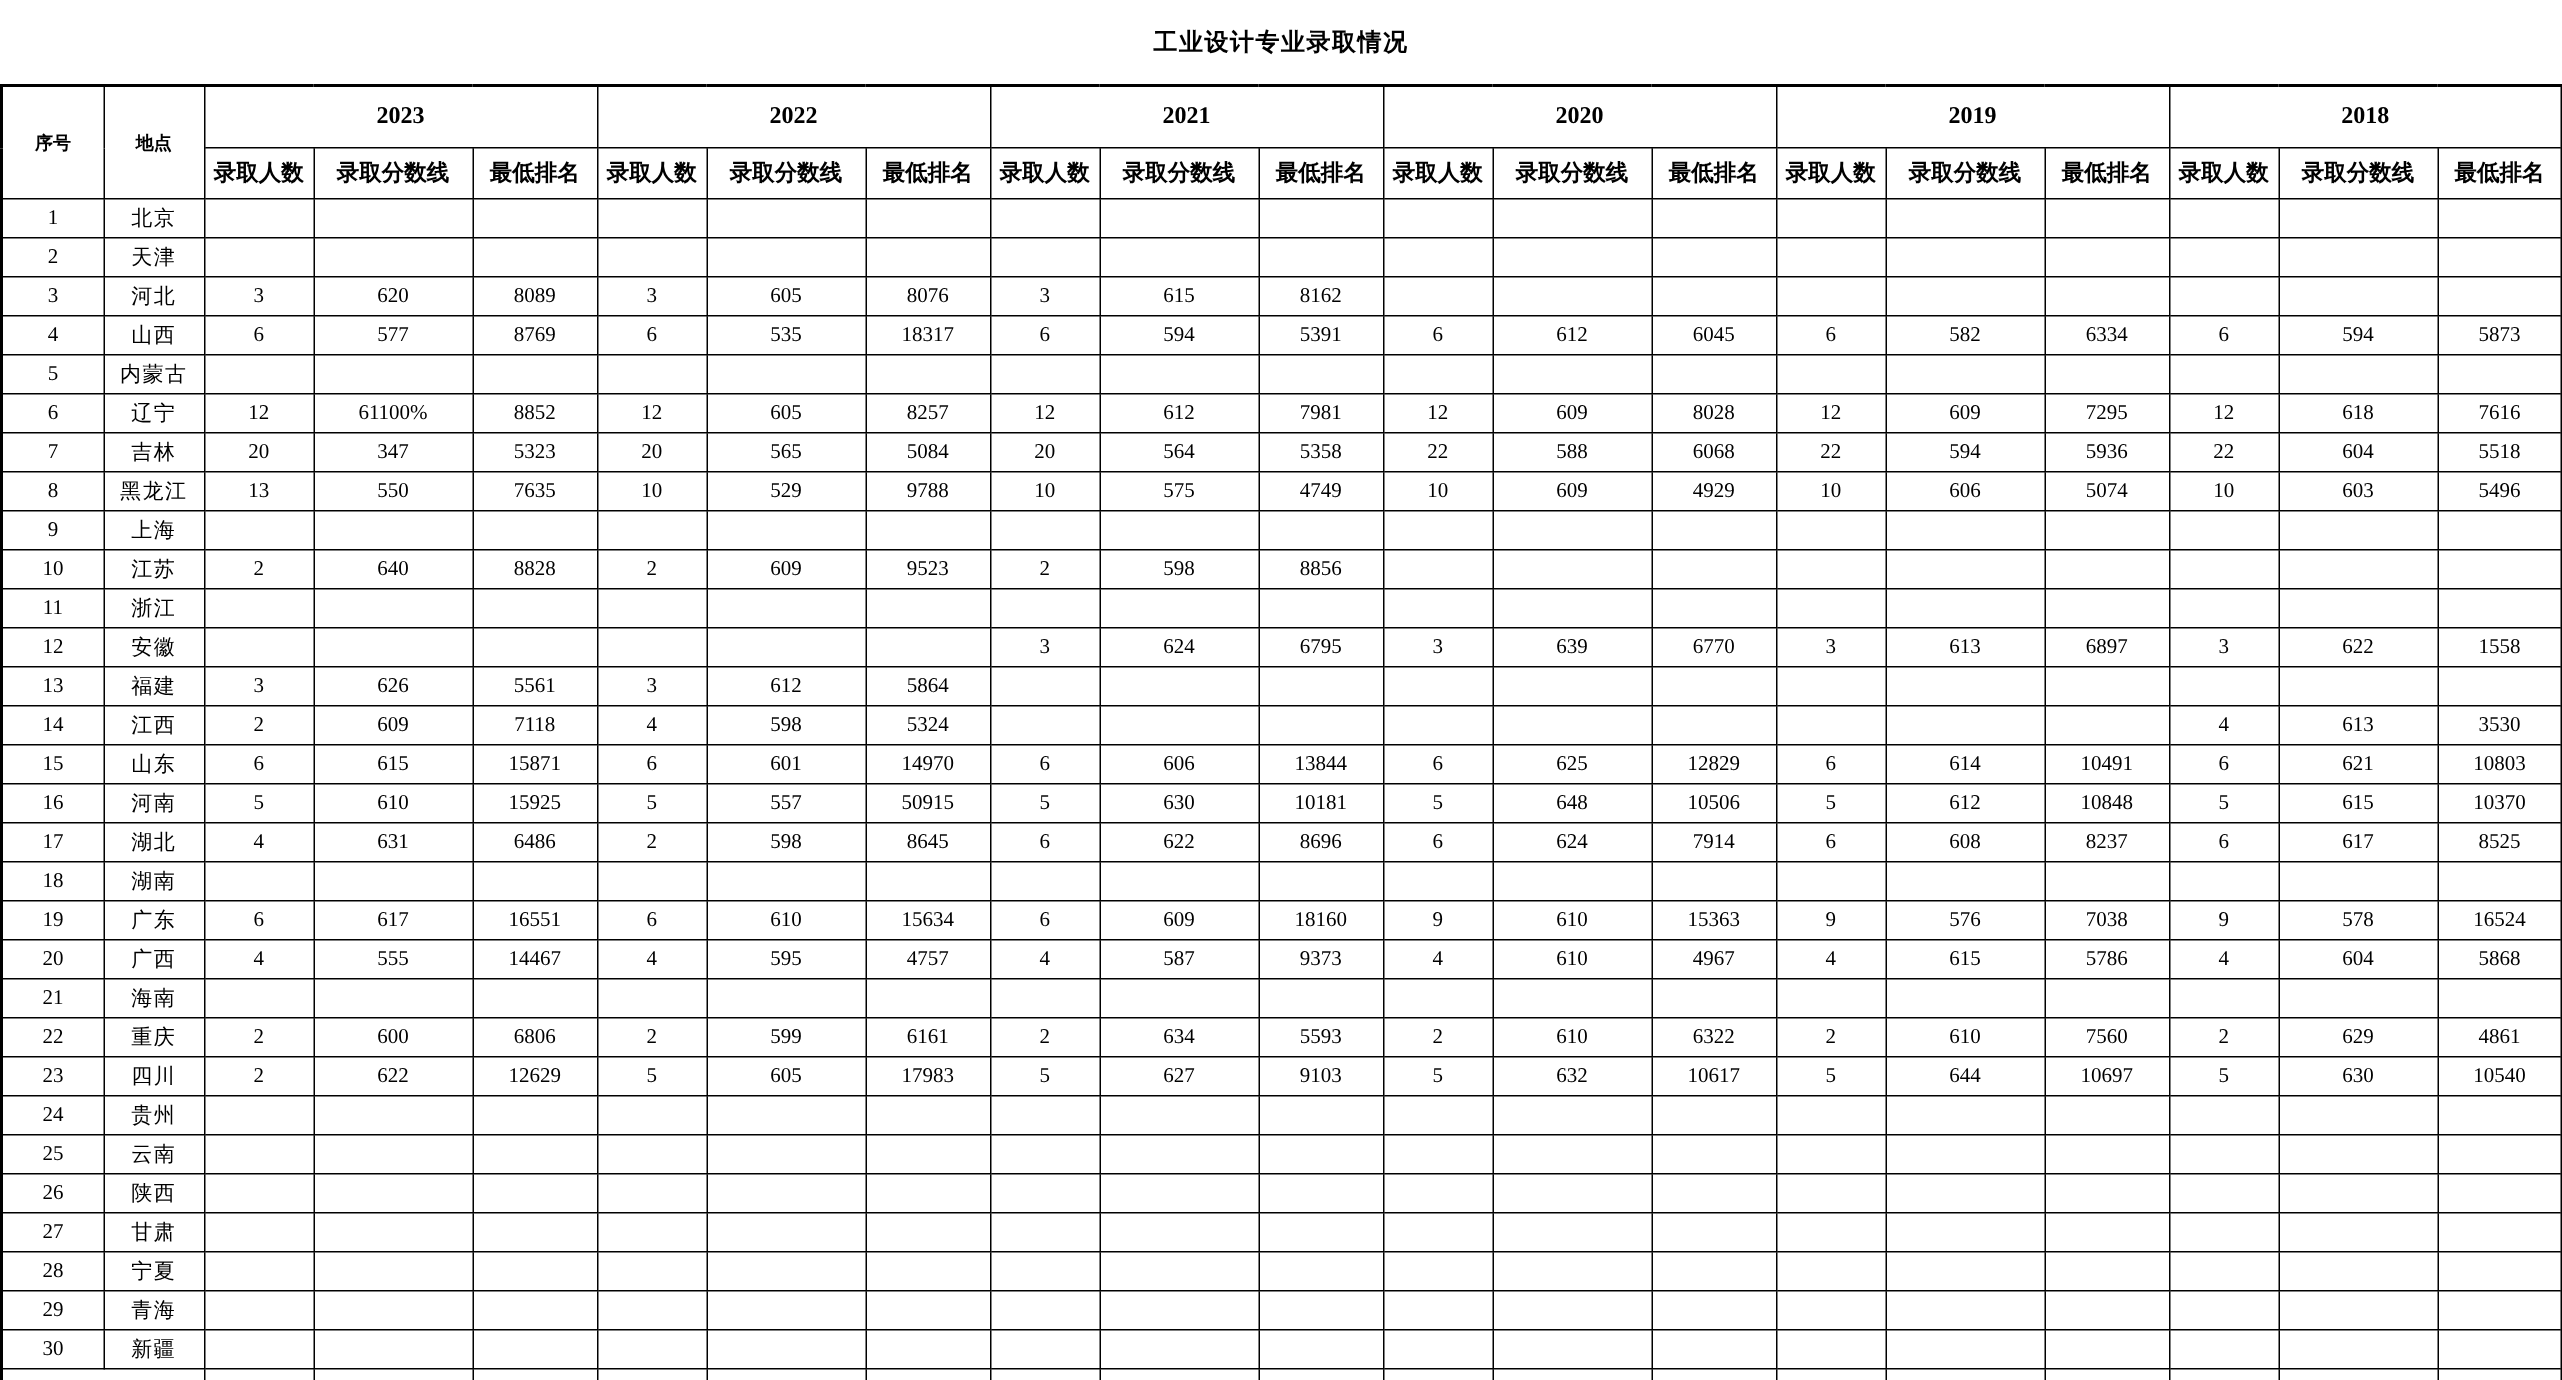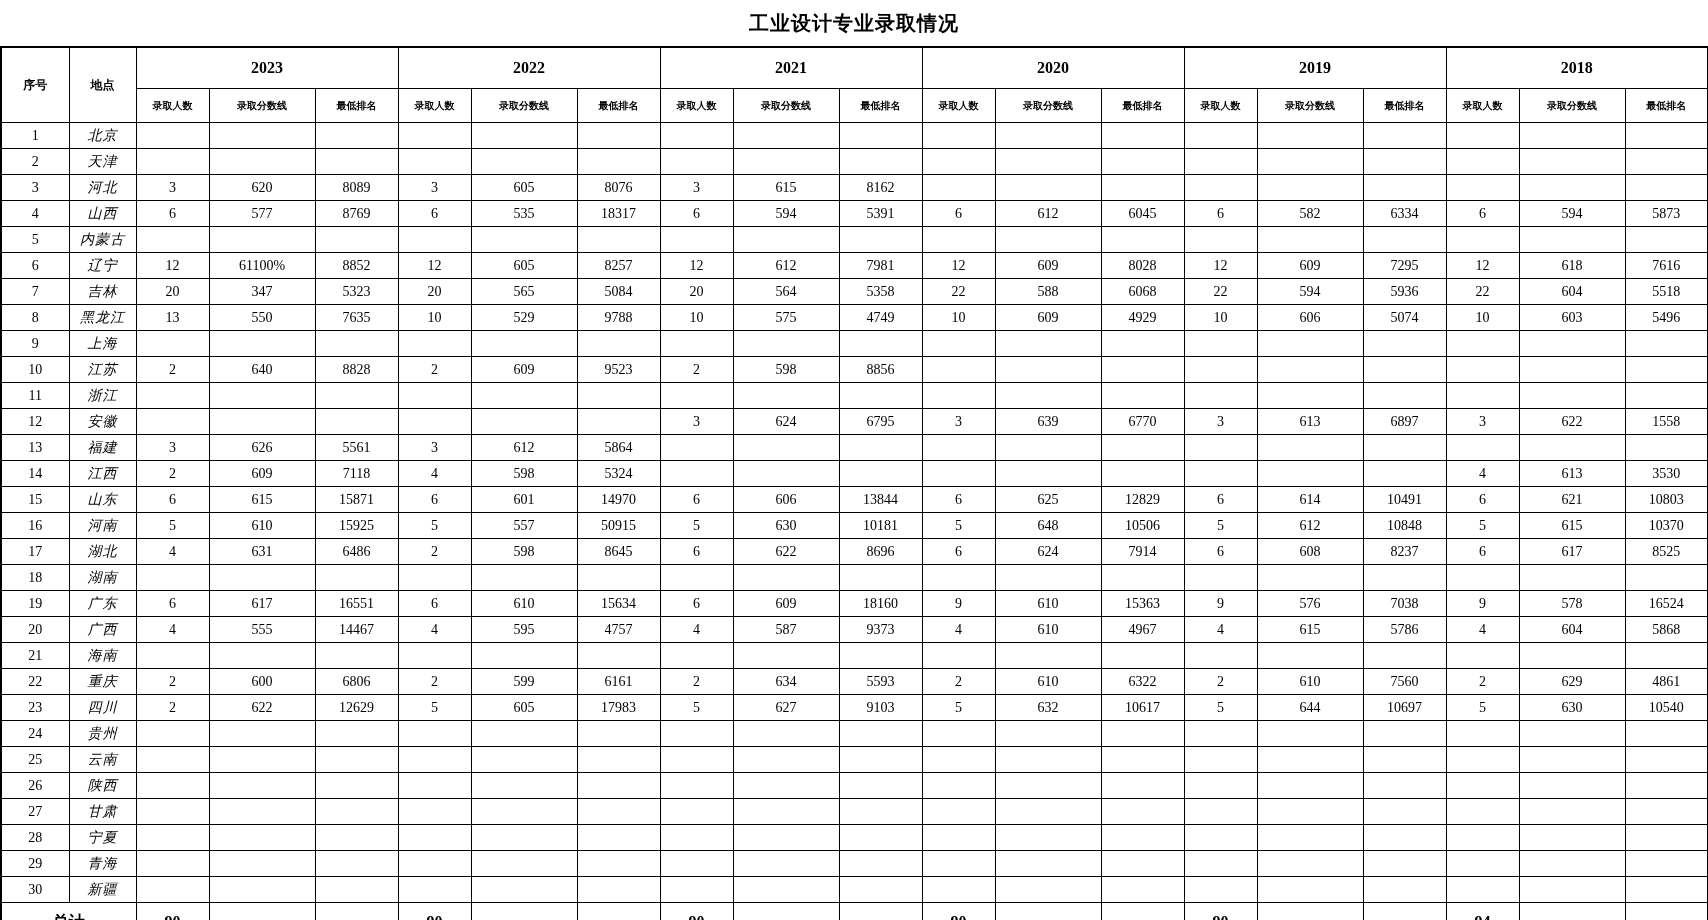--- a/index.html
+++ b/index.html
@@ -2,38 +2,38 @@
 <html><head>
 <meta charset="utf-8">
 <style>
   html,body { margin:0; padding:0; background:#ffffff; }
   body {
     width:1708px; height:920px; overflow:hidden;
     font-family:"Liberation Serif","DejaVu Serif",serif;
     color:#000;
   }
   .title {
-    height:46px; display:flex; align-items:center; justify-content:center;
-    font-size:20px; font-weight:bold; letter-spacing:1px;
+    height:56px; display:flex; align-items:center; justify-content:center;
+    font-size:16px; font-weight:bold; letter-spacing:1px;
   }
   table.grid {
     border-collapse:collapse; table-layout:fixed;
     width:1708px; border:2px solid #000;
   }
   table.grid th, table.grid td {
     border:1px solid #000; padding:0; text-align:center;
     vertical-align:middle; overflow:hidden; white-space:nowrap;
   }
   thead th { font-weight:bold; }
   th.year-cell   { height:40px; font-size:16px; }
   th.corner-cell { font-size:12px; }
-  th.metric-cell { height:33px; font-size:10px; }
+  th.metric-cell { height:33px; font-size:15px; }
   tbody td { height:25px; font-size:14px; }
   td.num-cell      { font-size:14px; }
-  td.location-cell { font-size:14px; letter-spacing:1px;font-style:italic; }
+  td.location-cell { font-size:14px; letter-spacing:1px; }
   tr.total-row td { height:38px; font-weight:bold; font-size:16px; }
 </style>
 </head>
 <body>
 
 <div class="title">工业设计专业录取情况</div>
 
 <table class="grid">
   <colgroup>
       <col style="width: 68px;">

